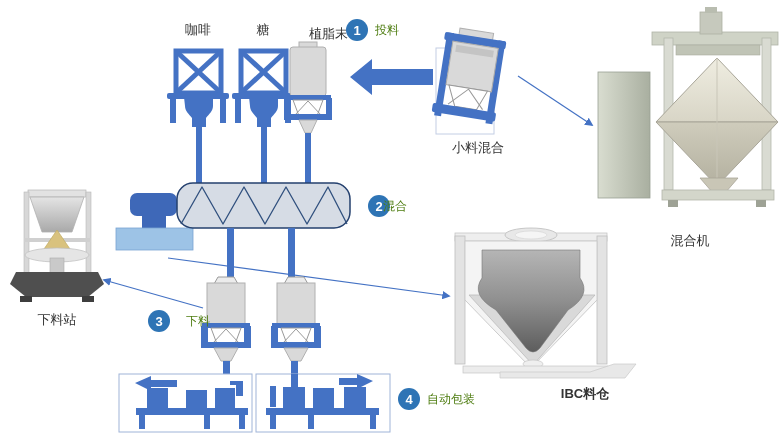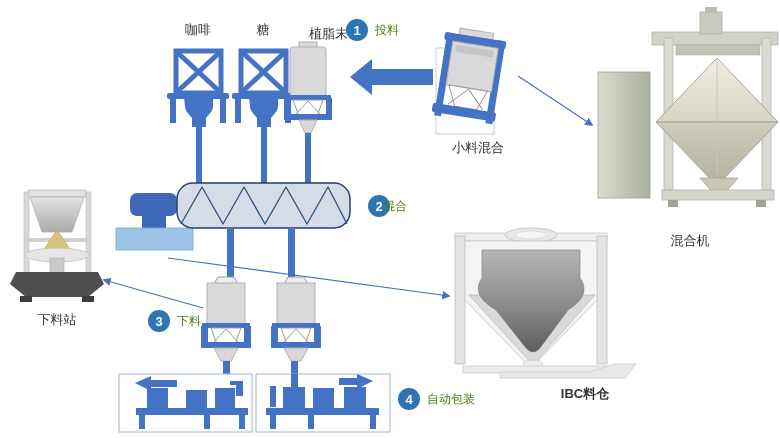--- a/index.html
+++ b/index.html
@@ -221,21 +221,21 @@
 <div class="lbl center" style="left:223px;top:22px;width:80px;">糖</div>
 <div class="lbl center" style="left:268px;top:26px;width:80px;text-align:right;">植脂末</div>
 
 <div class="badge" style="left:346px;top:19px;">1</div>
 <div class="steplbl" style="left:375px;top:22px;">投料</div>
 
 <div class="badge" style="left:368px;top:195px;">2</div>
 <div class="steplbl" style="left:383px;top:198px;">混合</div>
 
 <div class="badge" style="left:148px;top:310px;">3</div>
-<div class="steplbl" style="left:177px;top:313px;">下料</div>
+<div class="steplbl" style="left:186px;top:313px;">下料</div>
 
 <div class="badge" style="left:398px;top:388px;">4</div>
 <div class="steplbl" style="left:427px;top:391px;text-align:right;">自动包装</div>
 
 <div class="lbl center" style="left:428px;top:140px;width:100px;">小料混合</div>
 <div class="lbl center" style="left:650px;top:205px;width:80px;margin-top:28px;">混合机</div>
 <div class="lbl center" style="left:545px;top:386px;width:80px;font-weight:600;">IBC料仓</div>
 <div class="lbl center" style="left:17px;top:312px;width:80px;">下料站</div>
 
 </div>

